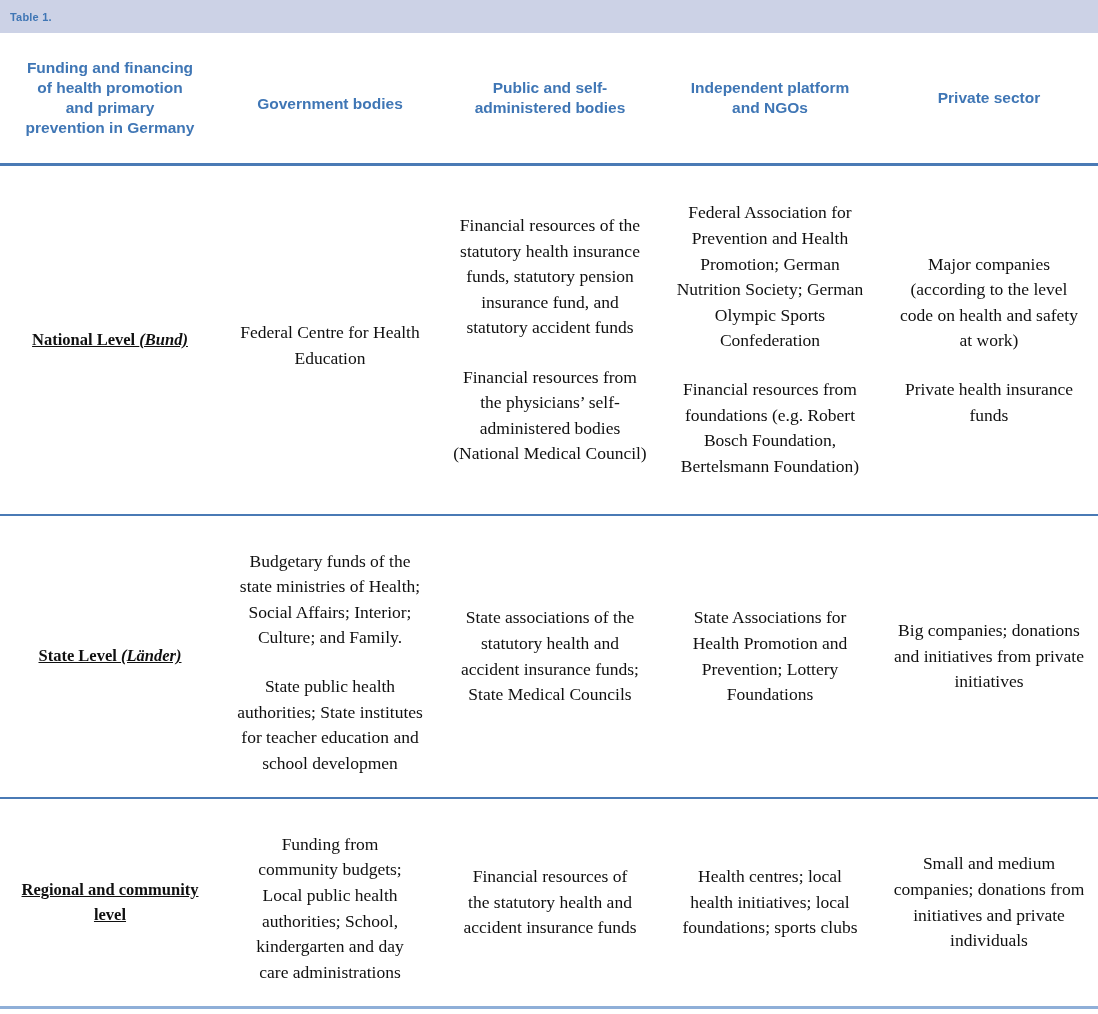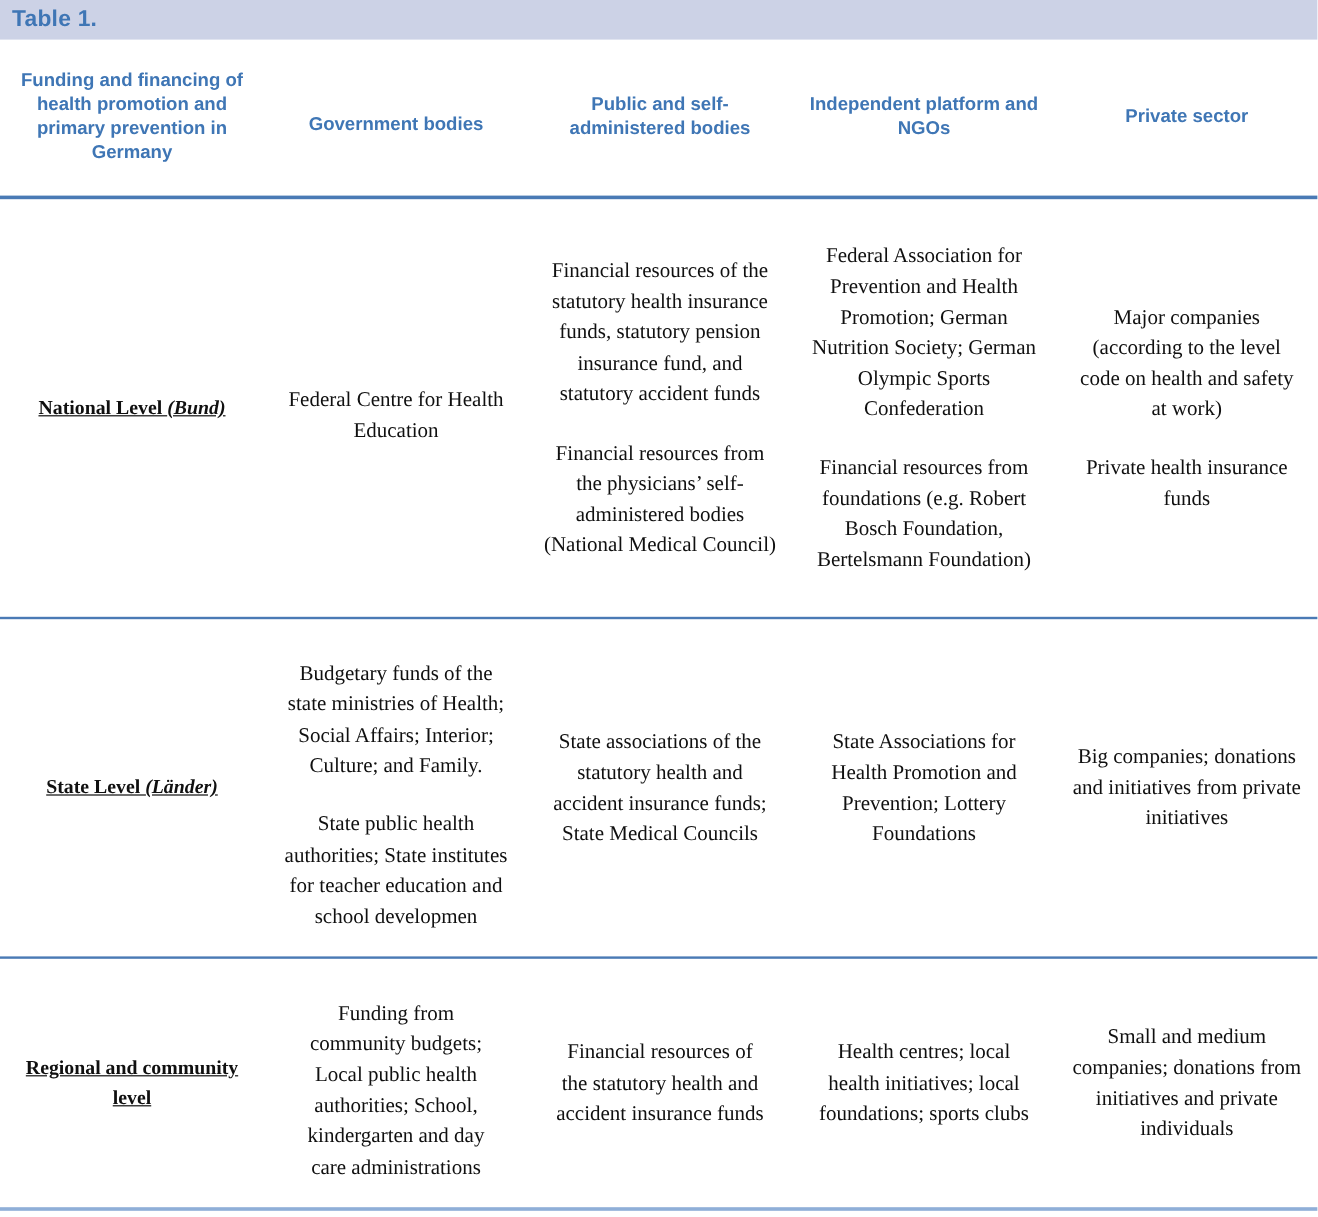--- a/index.html
+++ b/index.html
@@ -28,21 +28,21 @@
     background: #ccd2e6;
     display: flex;
     align-items: center;
     padding-left: 10px;
     box-sizing: border-box;
     flex: 0 0 auto;
   }
   .title-bar .title-text {
     font-family: "Liberation Sans", "DejaVu Sans", sans-serif;
     font-weight: bold;
-    font-size: 19px;
+    font-size: 11px;
     color: #3f76b5;
     letter-spacing: 0.2px;
   }
 
   
   .row {
     display: flex;
     width: 100%;
     box-sizing: border-box;
   }
@@ -60,21 +60,21 @@
     height: 133px;
     align-items: center;
   }
   .header-row .col {
     font-family: "Liberation Sans", "DejaVu Sans", sans-serif;
     font-weight: bold;
     font-size: 15.5px;
     line-height: 1.28;
     color: #3f76b5;
     text-align: center;
-    padding: 0 8px;
+    padding: 0 24px;
   }
   .header-row .c0 { font-size: 15.5px; }
 
   
   .body-row {
     border-bottom: 2px solid #4a7ab5;
     align-items: center;
     flex: 0 0 auto;
   }
   .body-row.last { border-bottom: 3px solid #8fafd8; }

